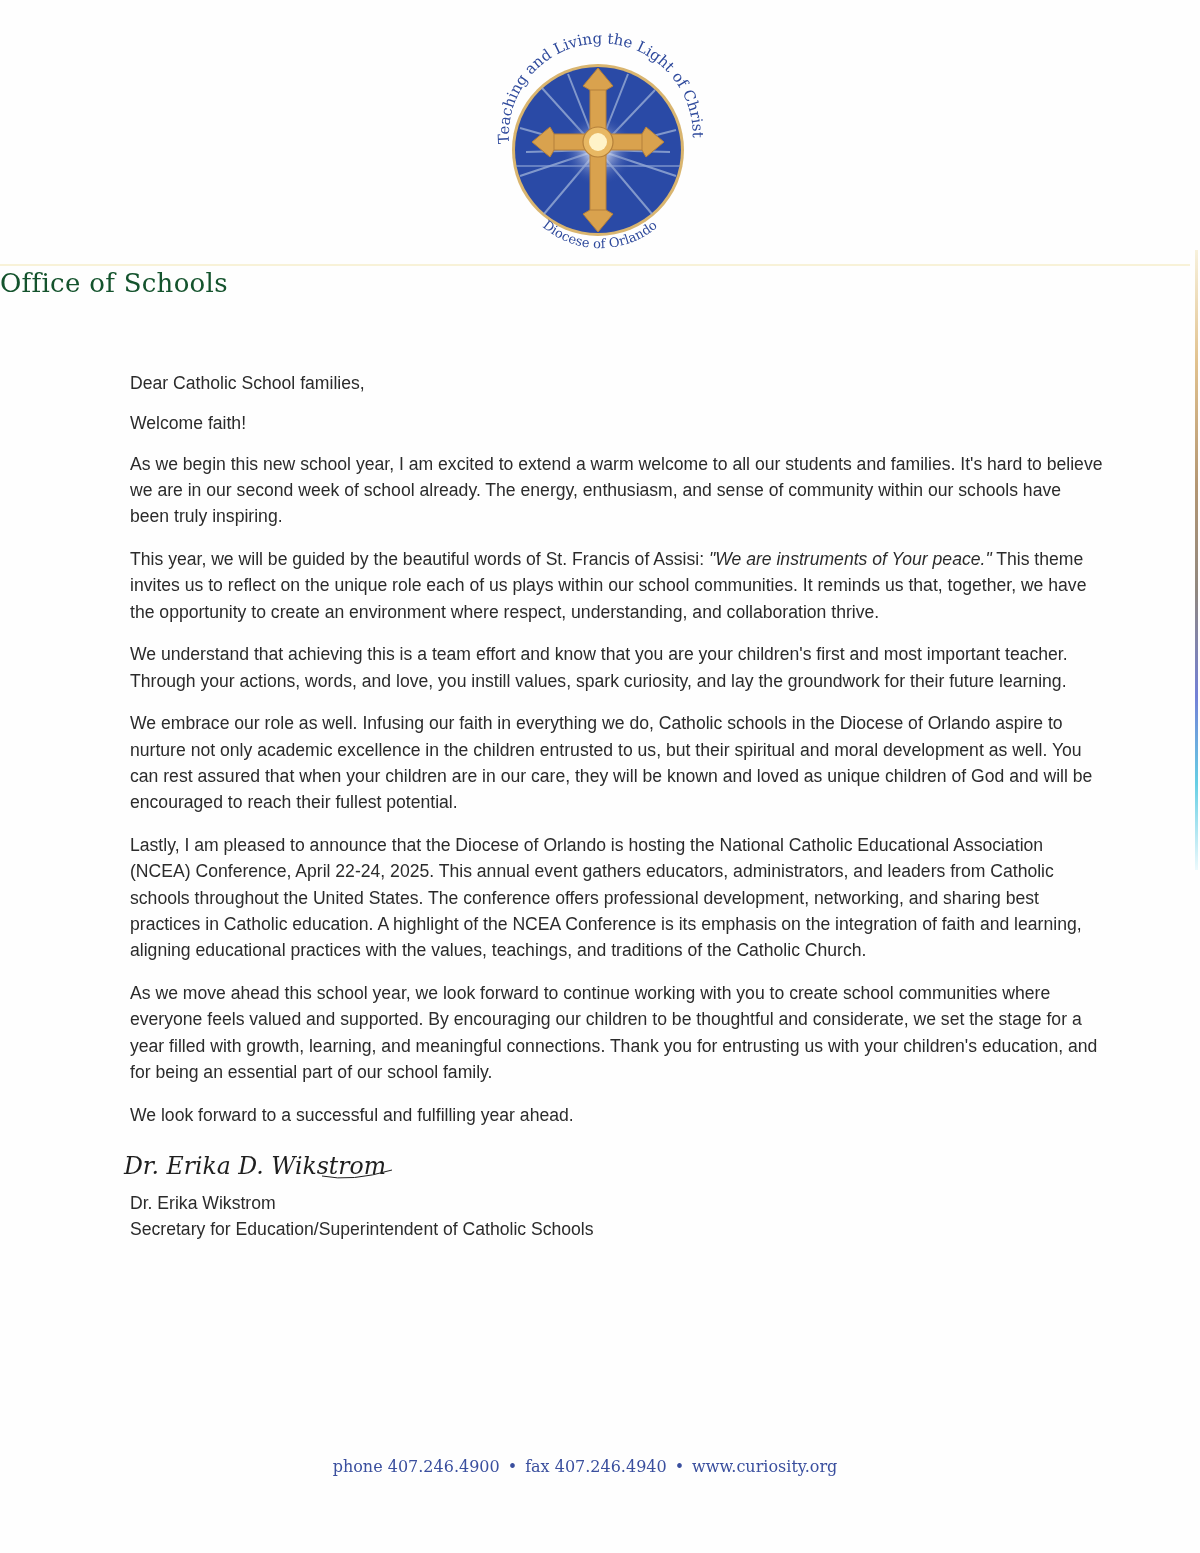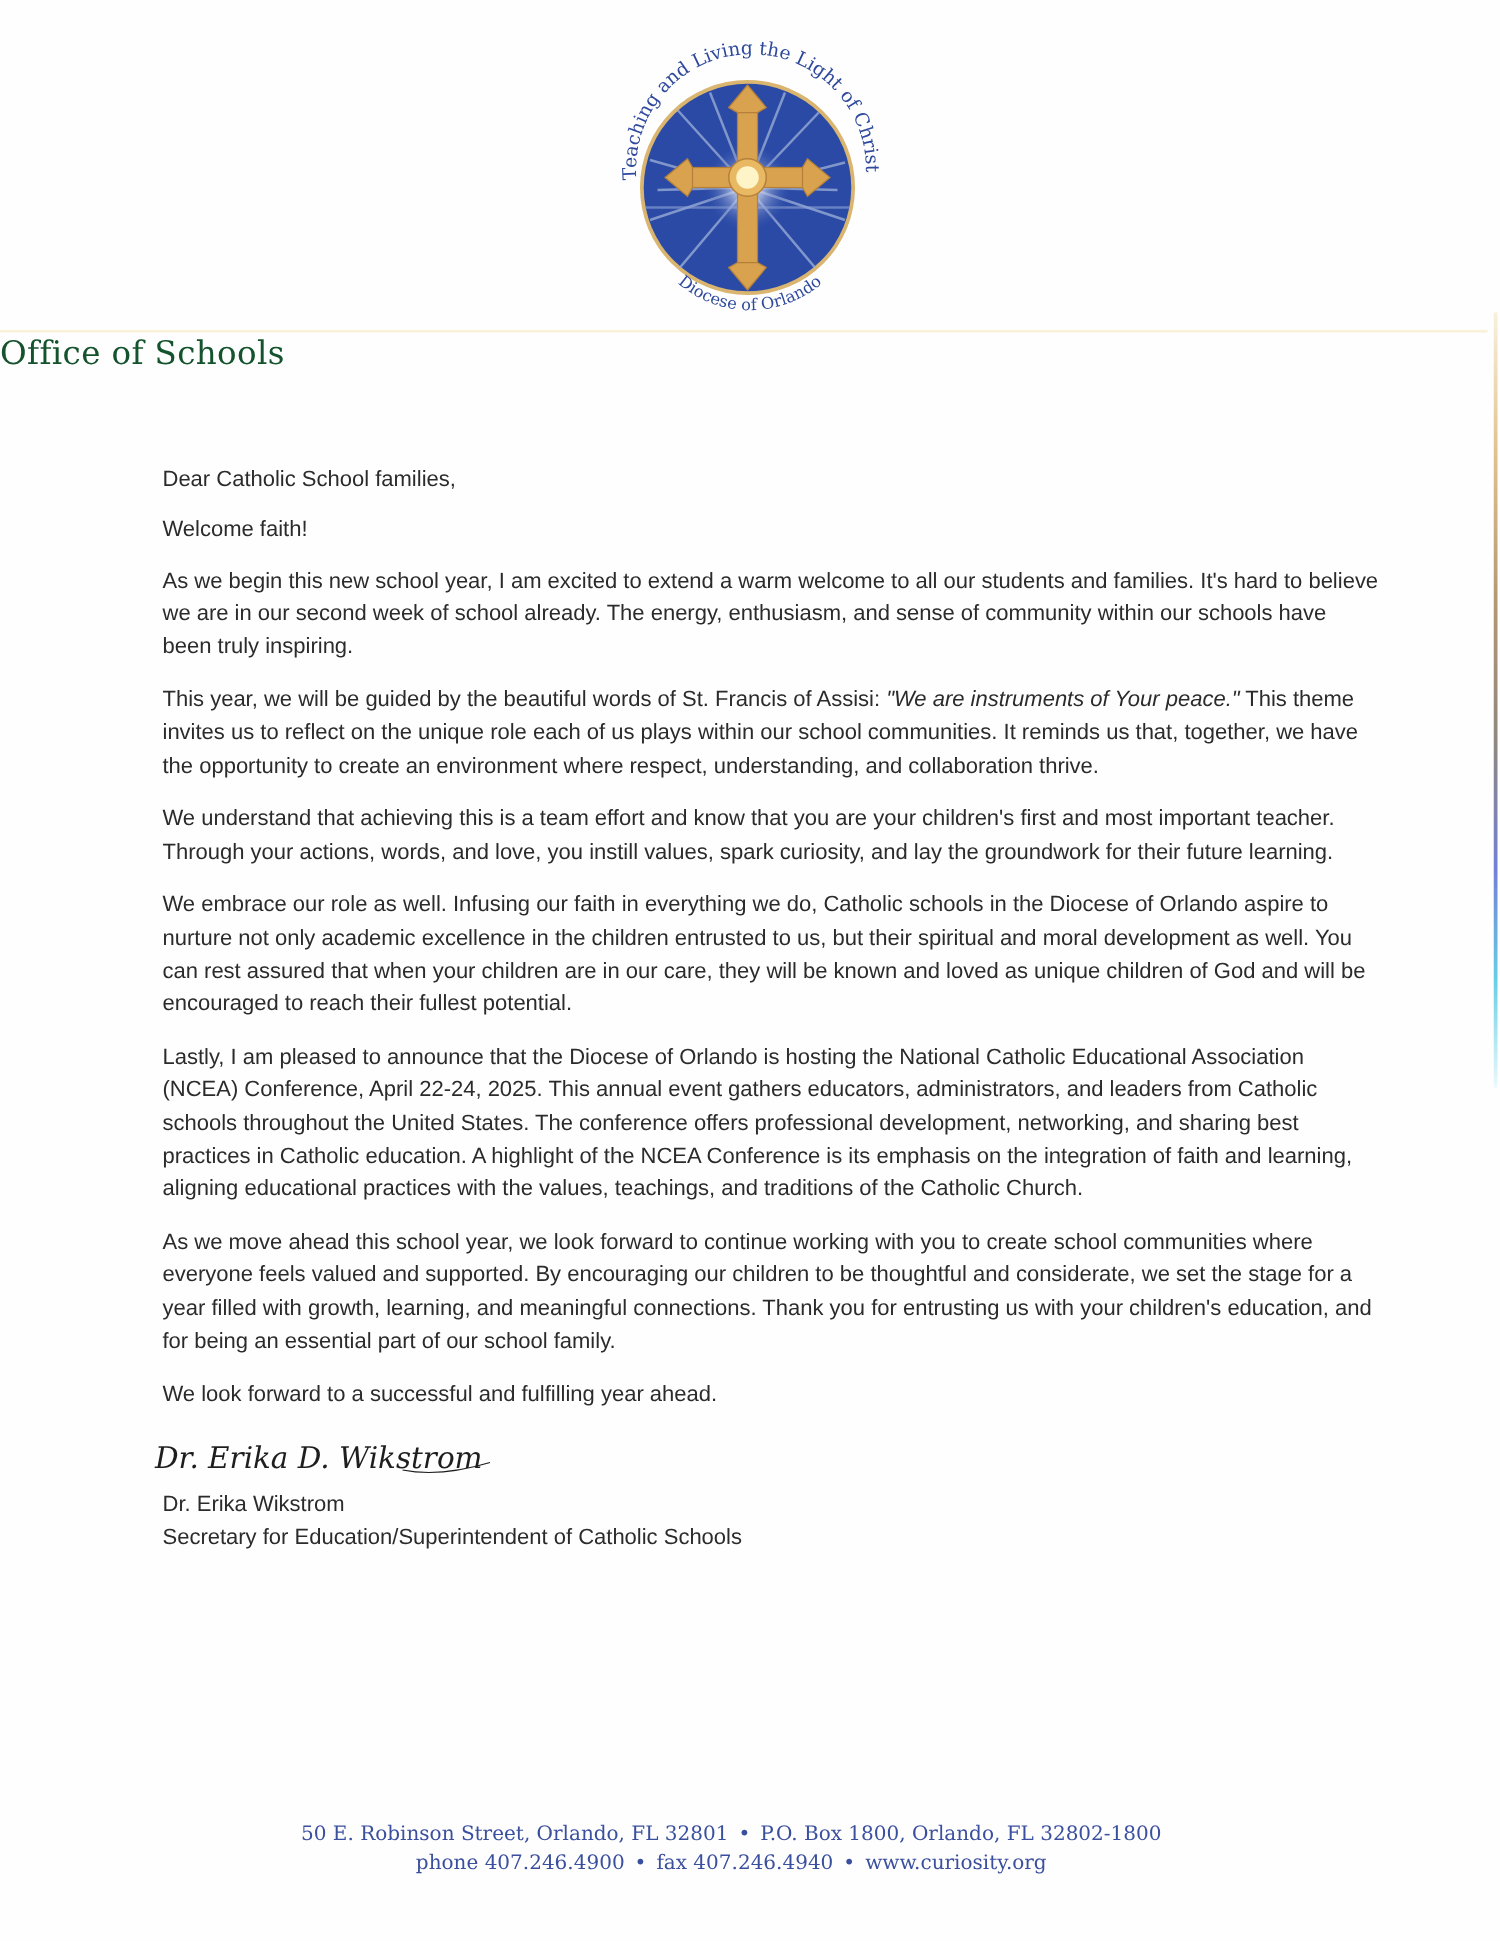--- a/index.html
+++ b/index.html
@@ -142,18 +142,15 @@
   </div>
 
   <div class="signer">
     <p>Dr. Erika Wikstrom</p>
     <p>Secretary for Education/Superintendent of Catholic Schools</p>
   </div>
 </div>
 
 <div class="footer">
   <div>
-    <span>50 E. Robinson Street, Orlando, FL 32801</span><span class="sep">•</span><span>P.O. Box 1800, Orlando, FL 32802-1800</span>
-  </div>
-  <div>
     <span>phone 407.246.4900</span><span class="sep">•</span><span>fax 407.246.4940</span><span class="sep">•</span><span>www.curiosity.org</span>
   </div>
 </div>
 
 </body></html>

